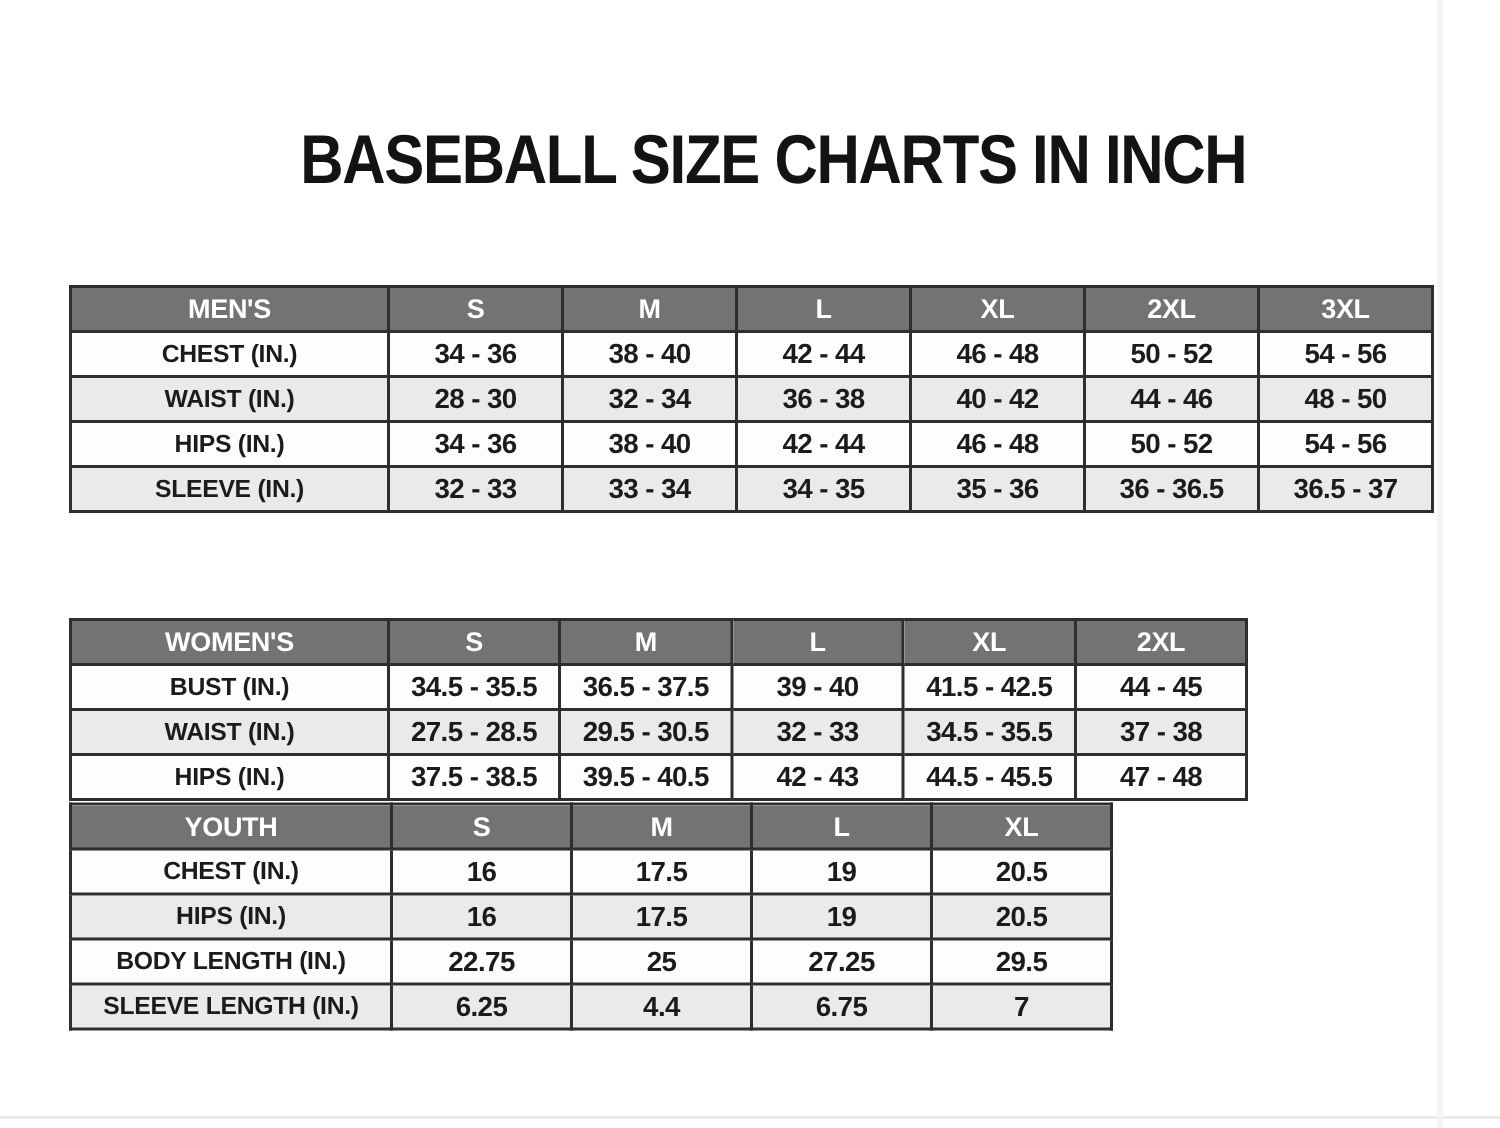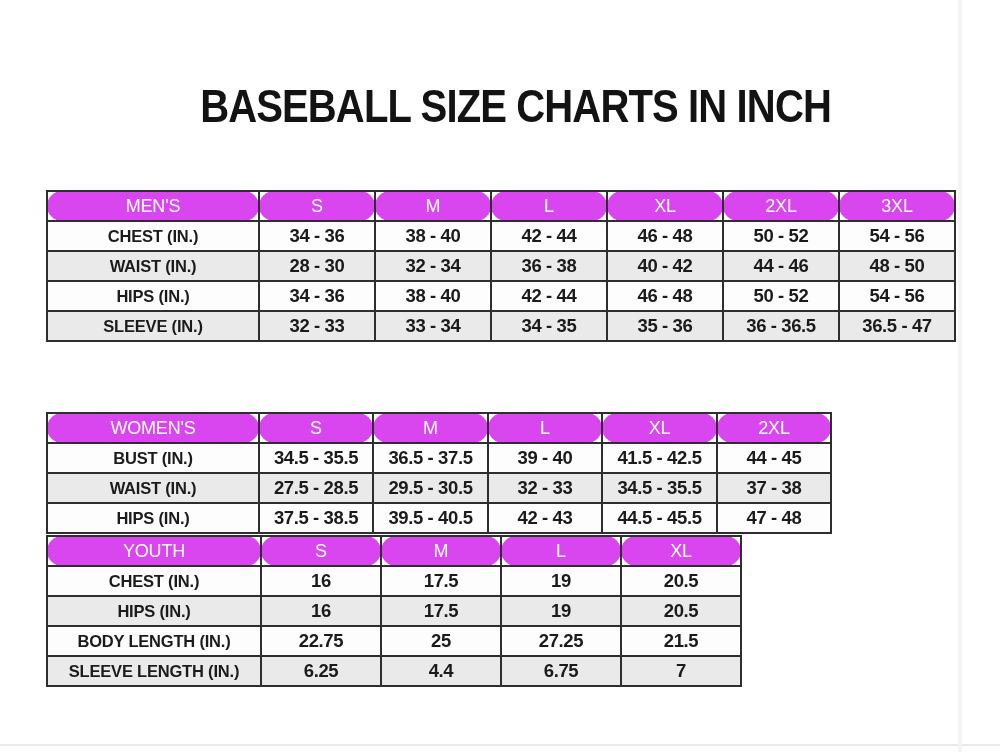--- a/index.html
+++ b/index.html
@@ -53,27 +53,26 @@
   table.size-table th,
   table.size-table td {
     border: 2px solid #2e2e2e;
     text-align: center;
     vertical-align: middle;
     padding: 0;
     white-space: nowrap;
     overflow: hidden;
   }
   table.size-table th {
-    background: #d946ef;
+    background: #737373;
     color: #ffffff;
     font-size: 18px;
-    font-weight: 400;
+    font-weight: 700;
     height: 28px;
     letter-spacing: -0.2px;
-    border-radius: 15px;
   }
   table.size-table td {
     font-size: 18.5px;
     font-weight: 700;
     color: #1b1b1b;
     height: 28px;
     letter-spacing: -0.4px;
   }
   table.size-table td.row-label {
     font-size: 16.5px;
@@ -157,21 +156,21 @@
           <td>50 - 52</td>
           <td>54 - 56</td>
         </tr>
         <tr>
           <td class="row-label">SLEEVE (IN.)</td>
           <td>32 - 33</td>
           <td>33 - 34</td>
           <td>34 - 35</td>
           <td>35 - 36</td>
           <td>36 - 36.5</td>
-          <td>36.5 - 47</td>
+          <td>36.5 - 37</td>
         </tr>
       </tbody>
     </table>
 
   <table id="womens" class="size-table">
       <colgroup>
         <col style="width: 212px;">
         <col style="width: 114px;">
         <col style="width: 115px;">
         <col style="width: 114px;">
@@ -246,21 +245,21 @@
           <td>16</td>
           <td>17.5</td>
           <td>19</td>
           <td>20.5</td>
         </tr>
         <tr>
           <td class="row-label">BODY LENGTH (IN.)</td>
           <td>22.75</td>
           <td>25</td>
           <td>27.25</td>
-          <td>21.5</td>
+          <td>29.5</td>
         </tr>
         <tr>
           <td class="row-label">SLEEVE LENGTH (IN.)</td>
           <td>6.25</td>
           <td>4.4</td>
           <td>6.75</td>
           <td>7</td>
         </tr>
       </tbody>
     </table>

